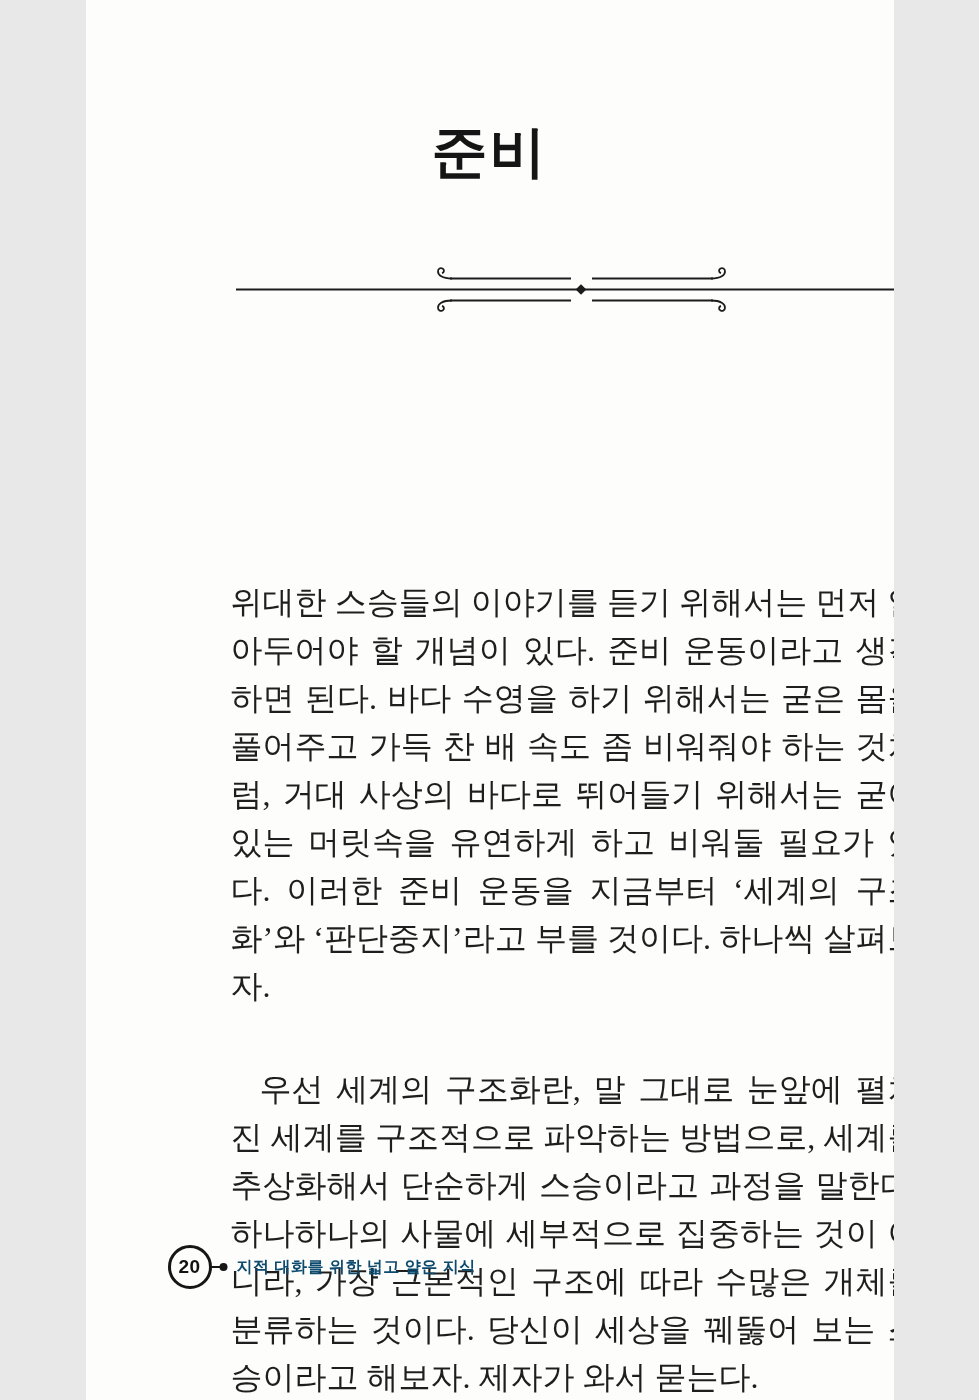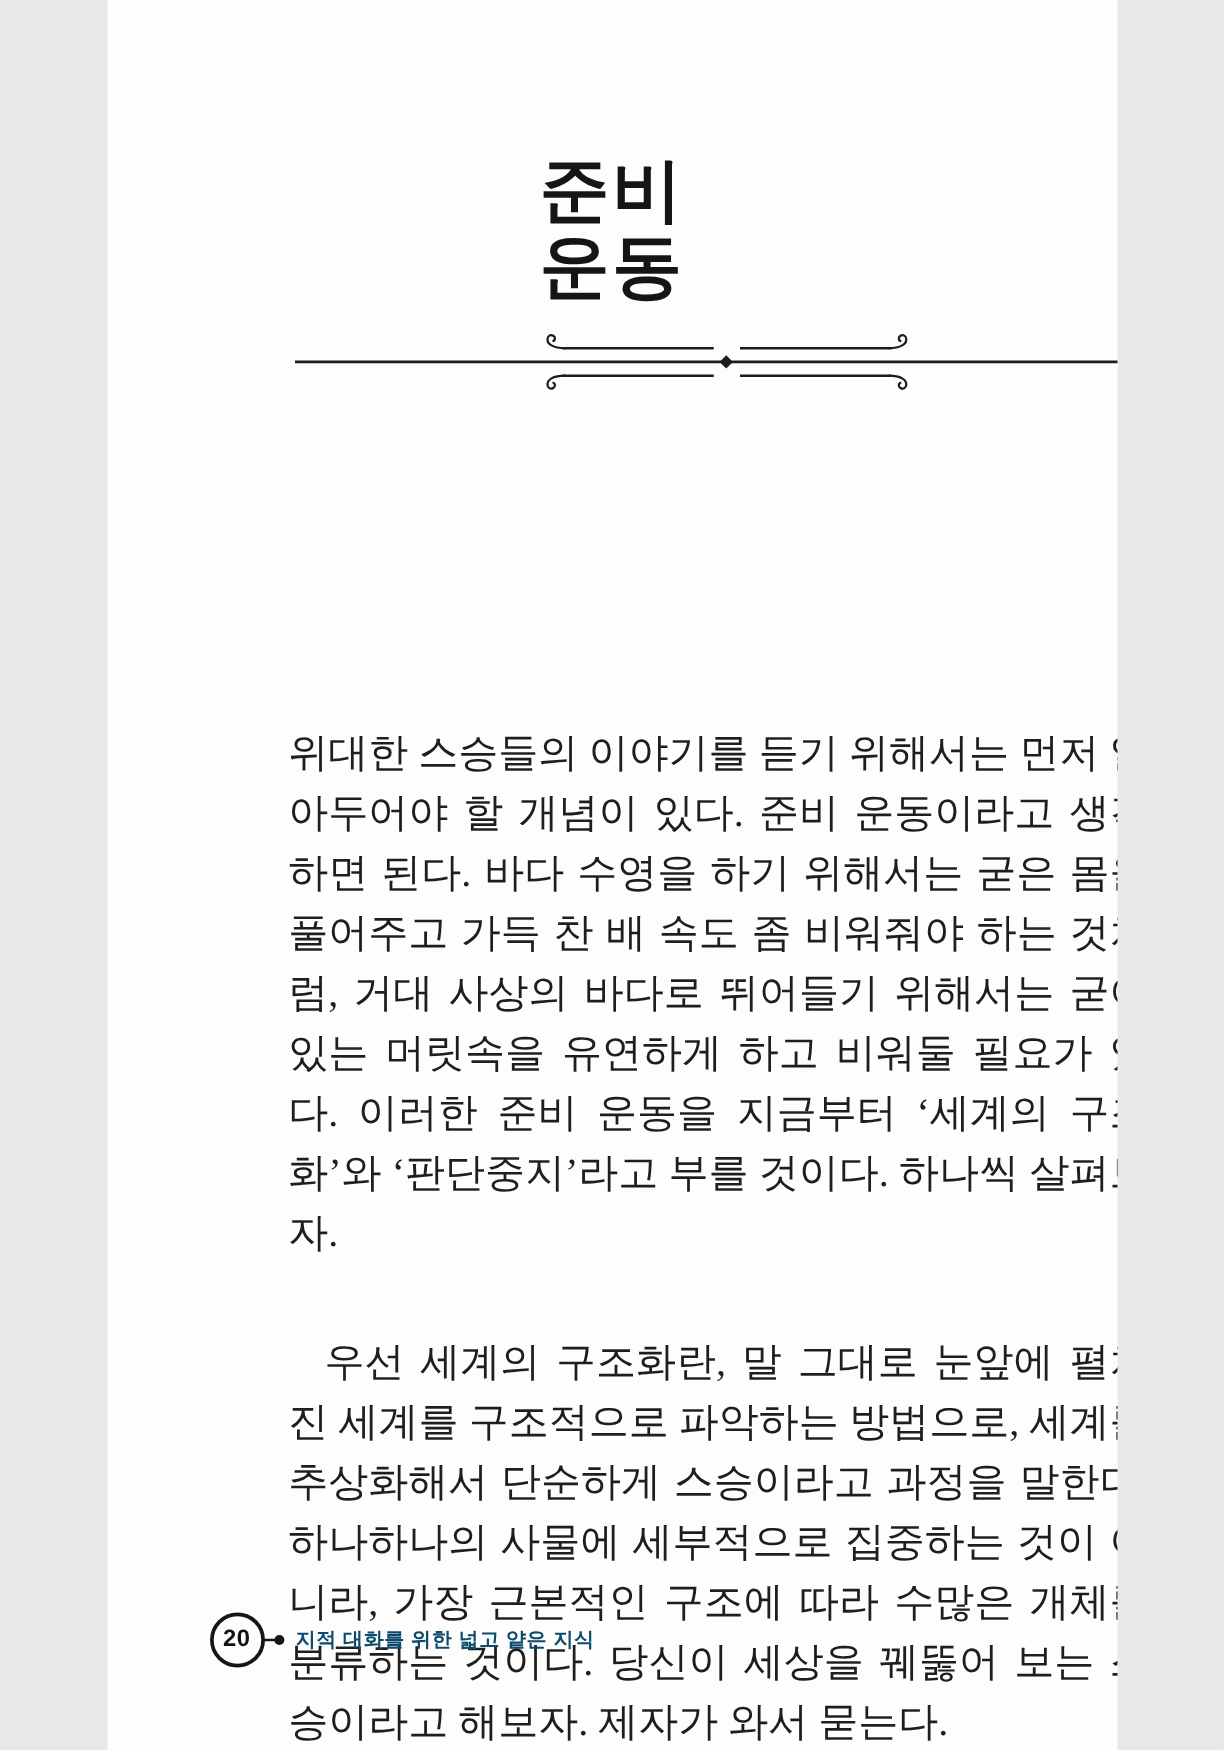--- a/index.html
+++ b/index.html
@@ -69,21 +69,21 @@
     word-break: break-all;
   }
   .body-text p[data-name="paragraph-2"] {
     margin-top: 55px;
     text-indent: 29px;
   }
 
   
   .footer {
     position: absolute;
-    top: 1289px;
+    top: 1244px;
     left: 82px;
     display: flex;
     align-items: center;
     height: 46px;
   }
   .page-number-badge {
     width: 44px;
     height: 44px;
     border: 3px solid #161616;
     border-radius: 50%;
@@ -106,21 +106,20 @@
     white-space: nowrap;
   }
 </style>
 </head>
 <body>
 
 <div class="page" data-name="book-page">
 
   <div class="chapter-title" data-name="chapter-title">
     <div data-name="chapter-title-line-1">준비</div>
-    <div data-name="chapter-title-line-2">운동</div>
   </div>
 
   <div class="divider" data-name="section-divider-ornament">
     <svg viewBox="0 0 700 48" data-name="divider-rule-icon">
 
       <line x1="10" y1="23.5" x2="693" y2="23.5" stroke-width="2.2"></line>
 
       <line x1="224" y1="12.5" x2="345" y2="12.5" stroke-width="2"></line>
       <line x1="366" y1="12.5" x2="487" y2="12.5" stroke-width="2"></line>
 

